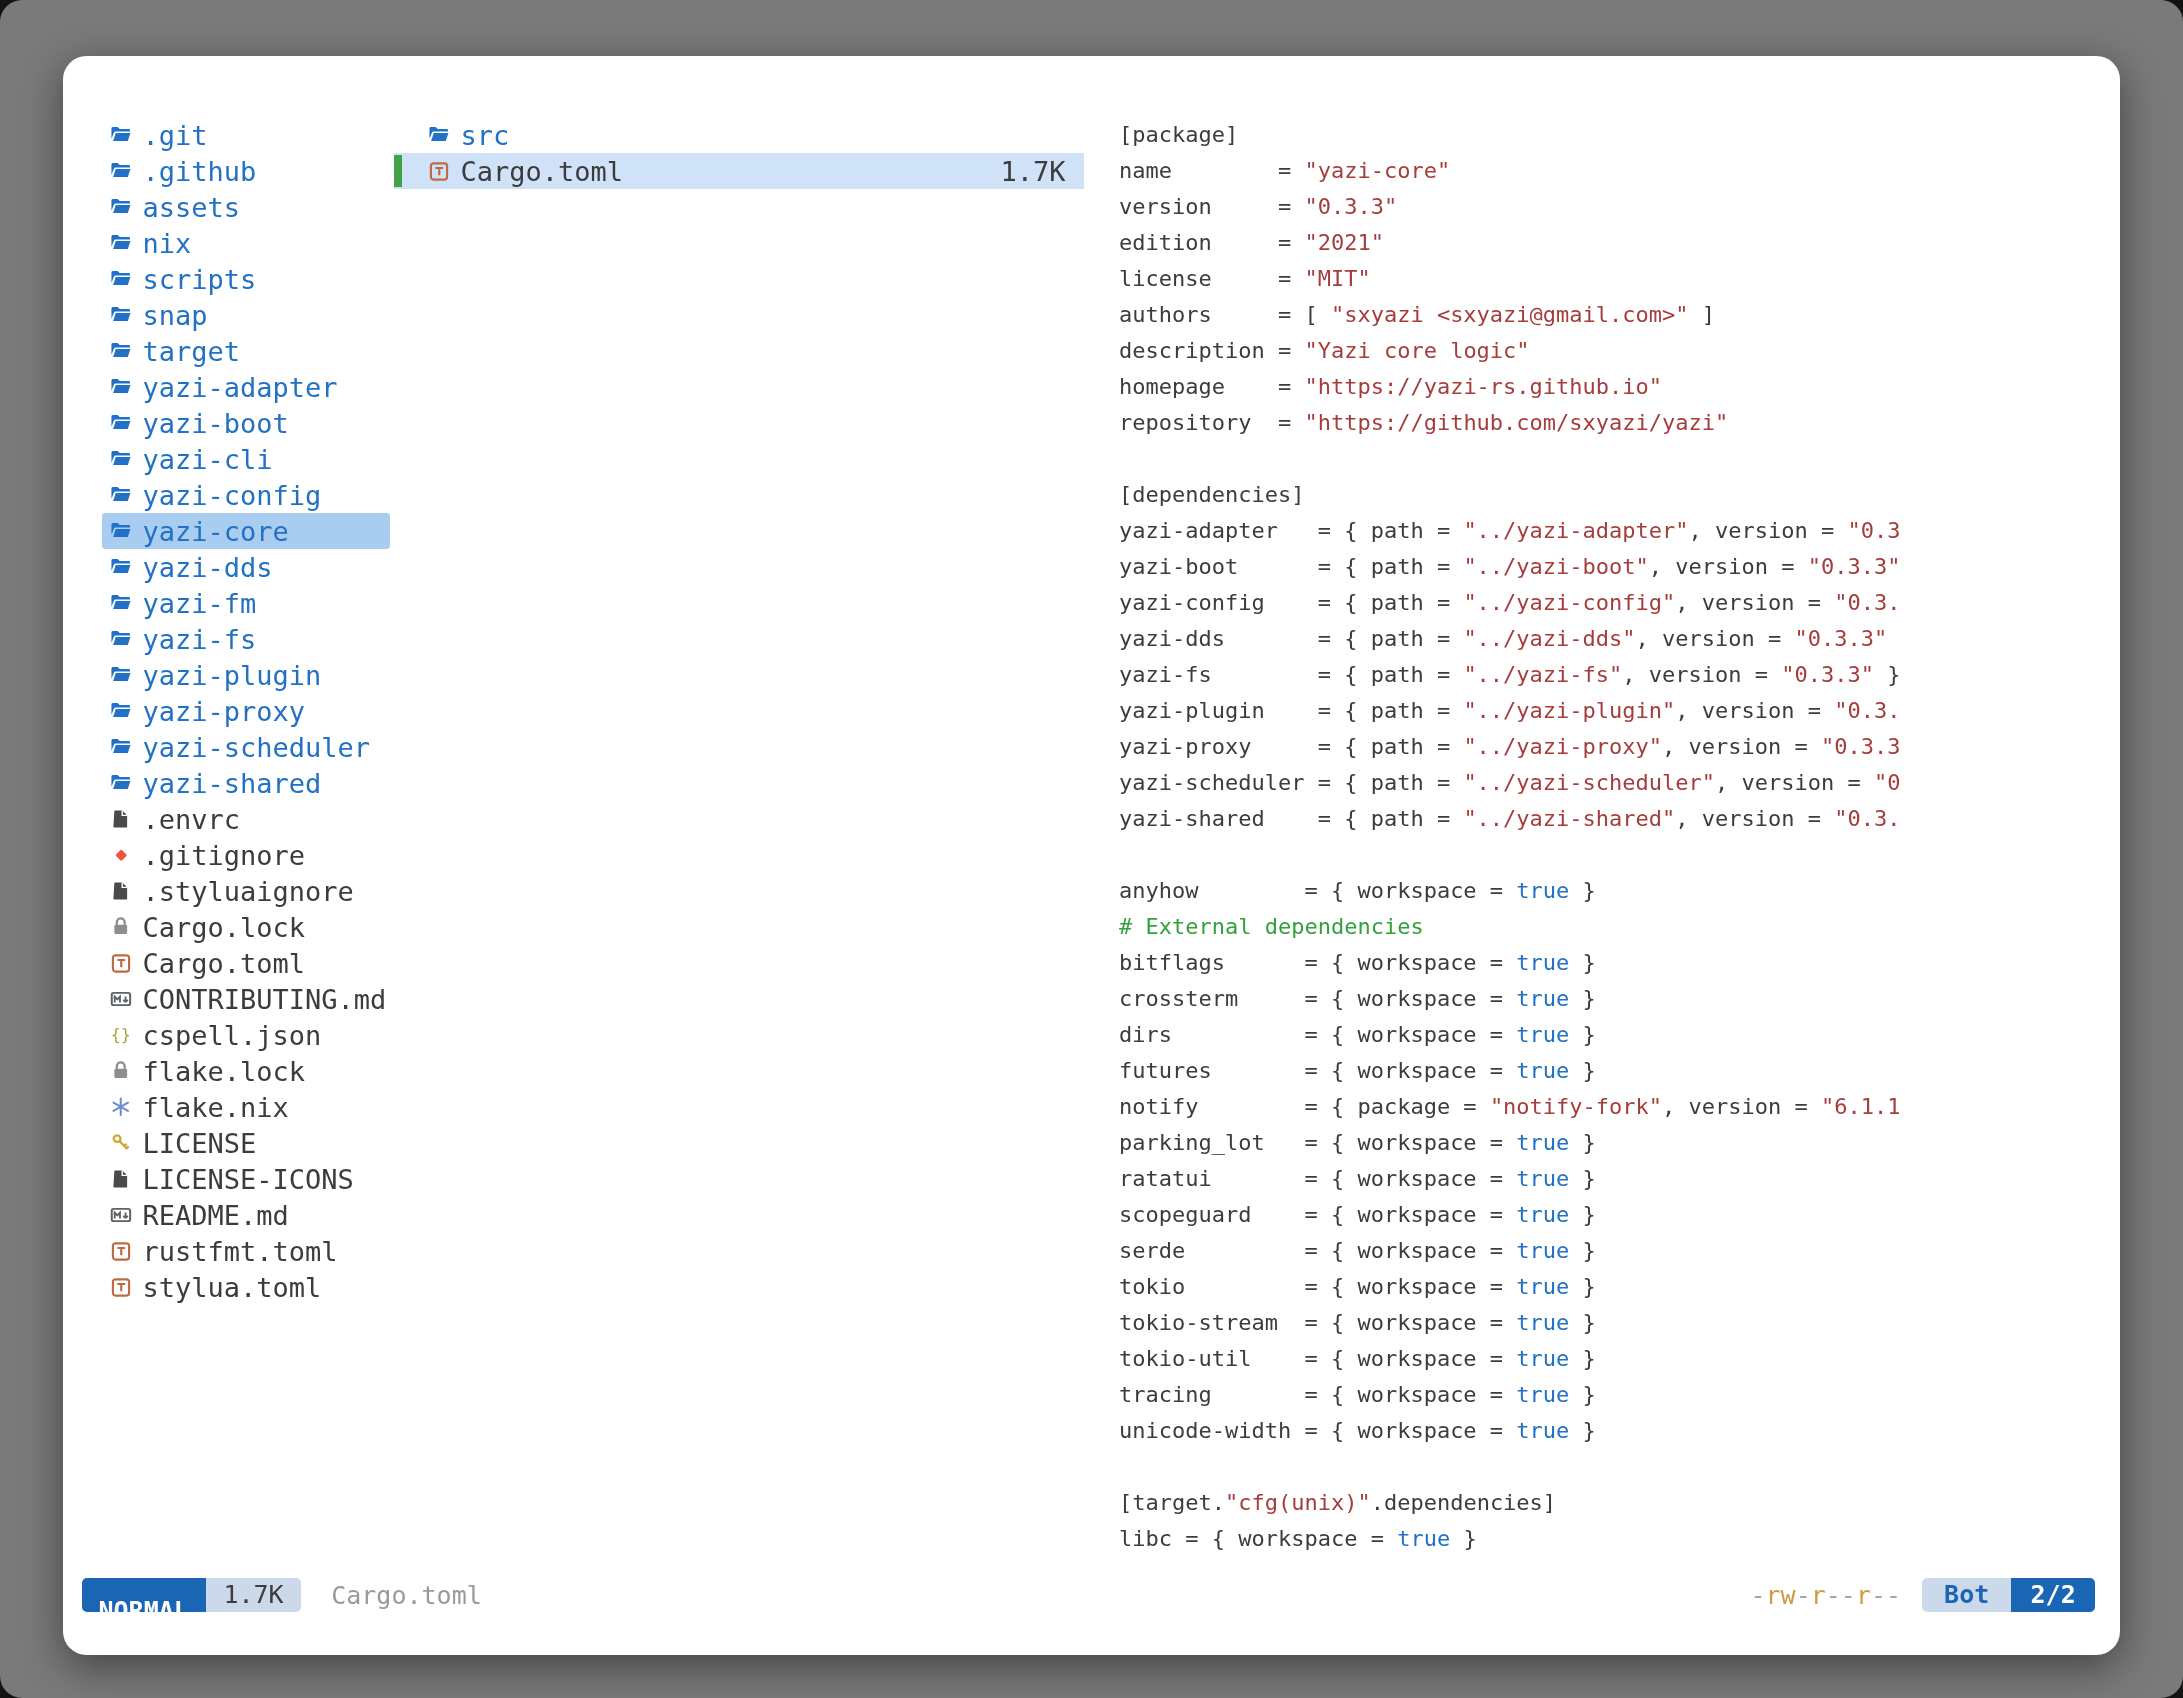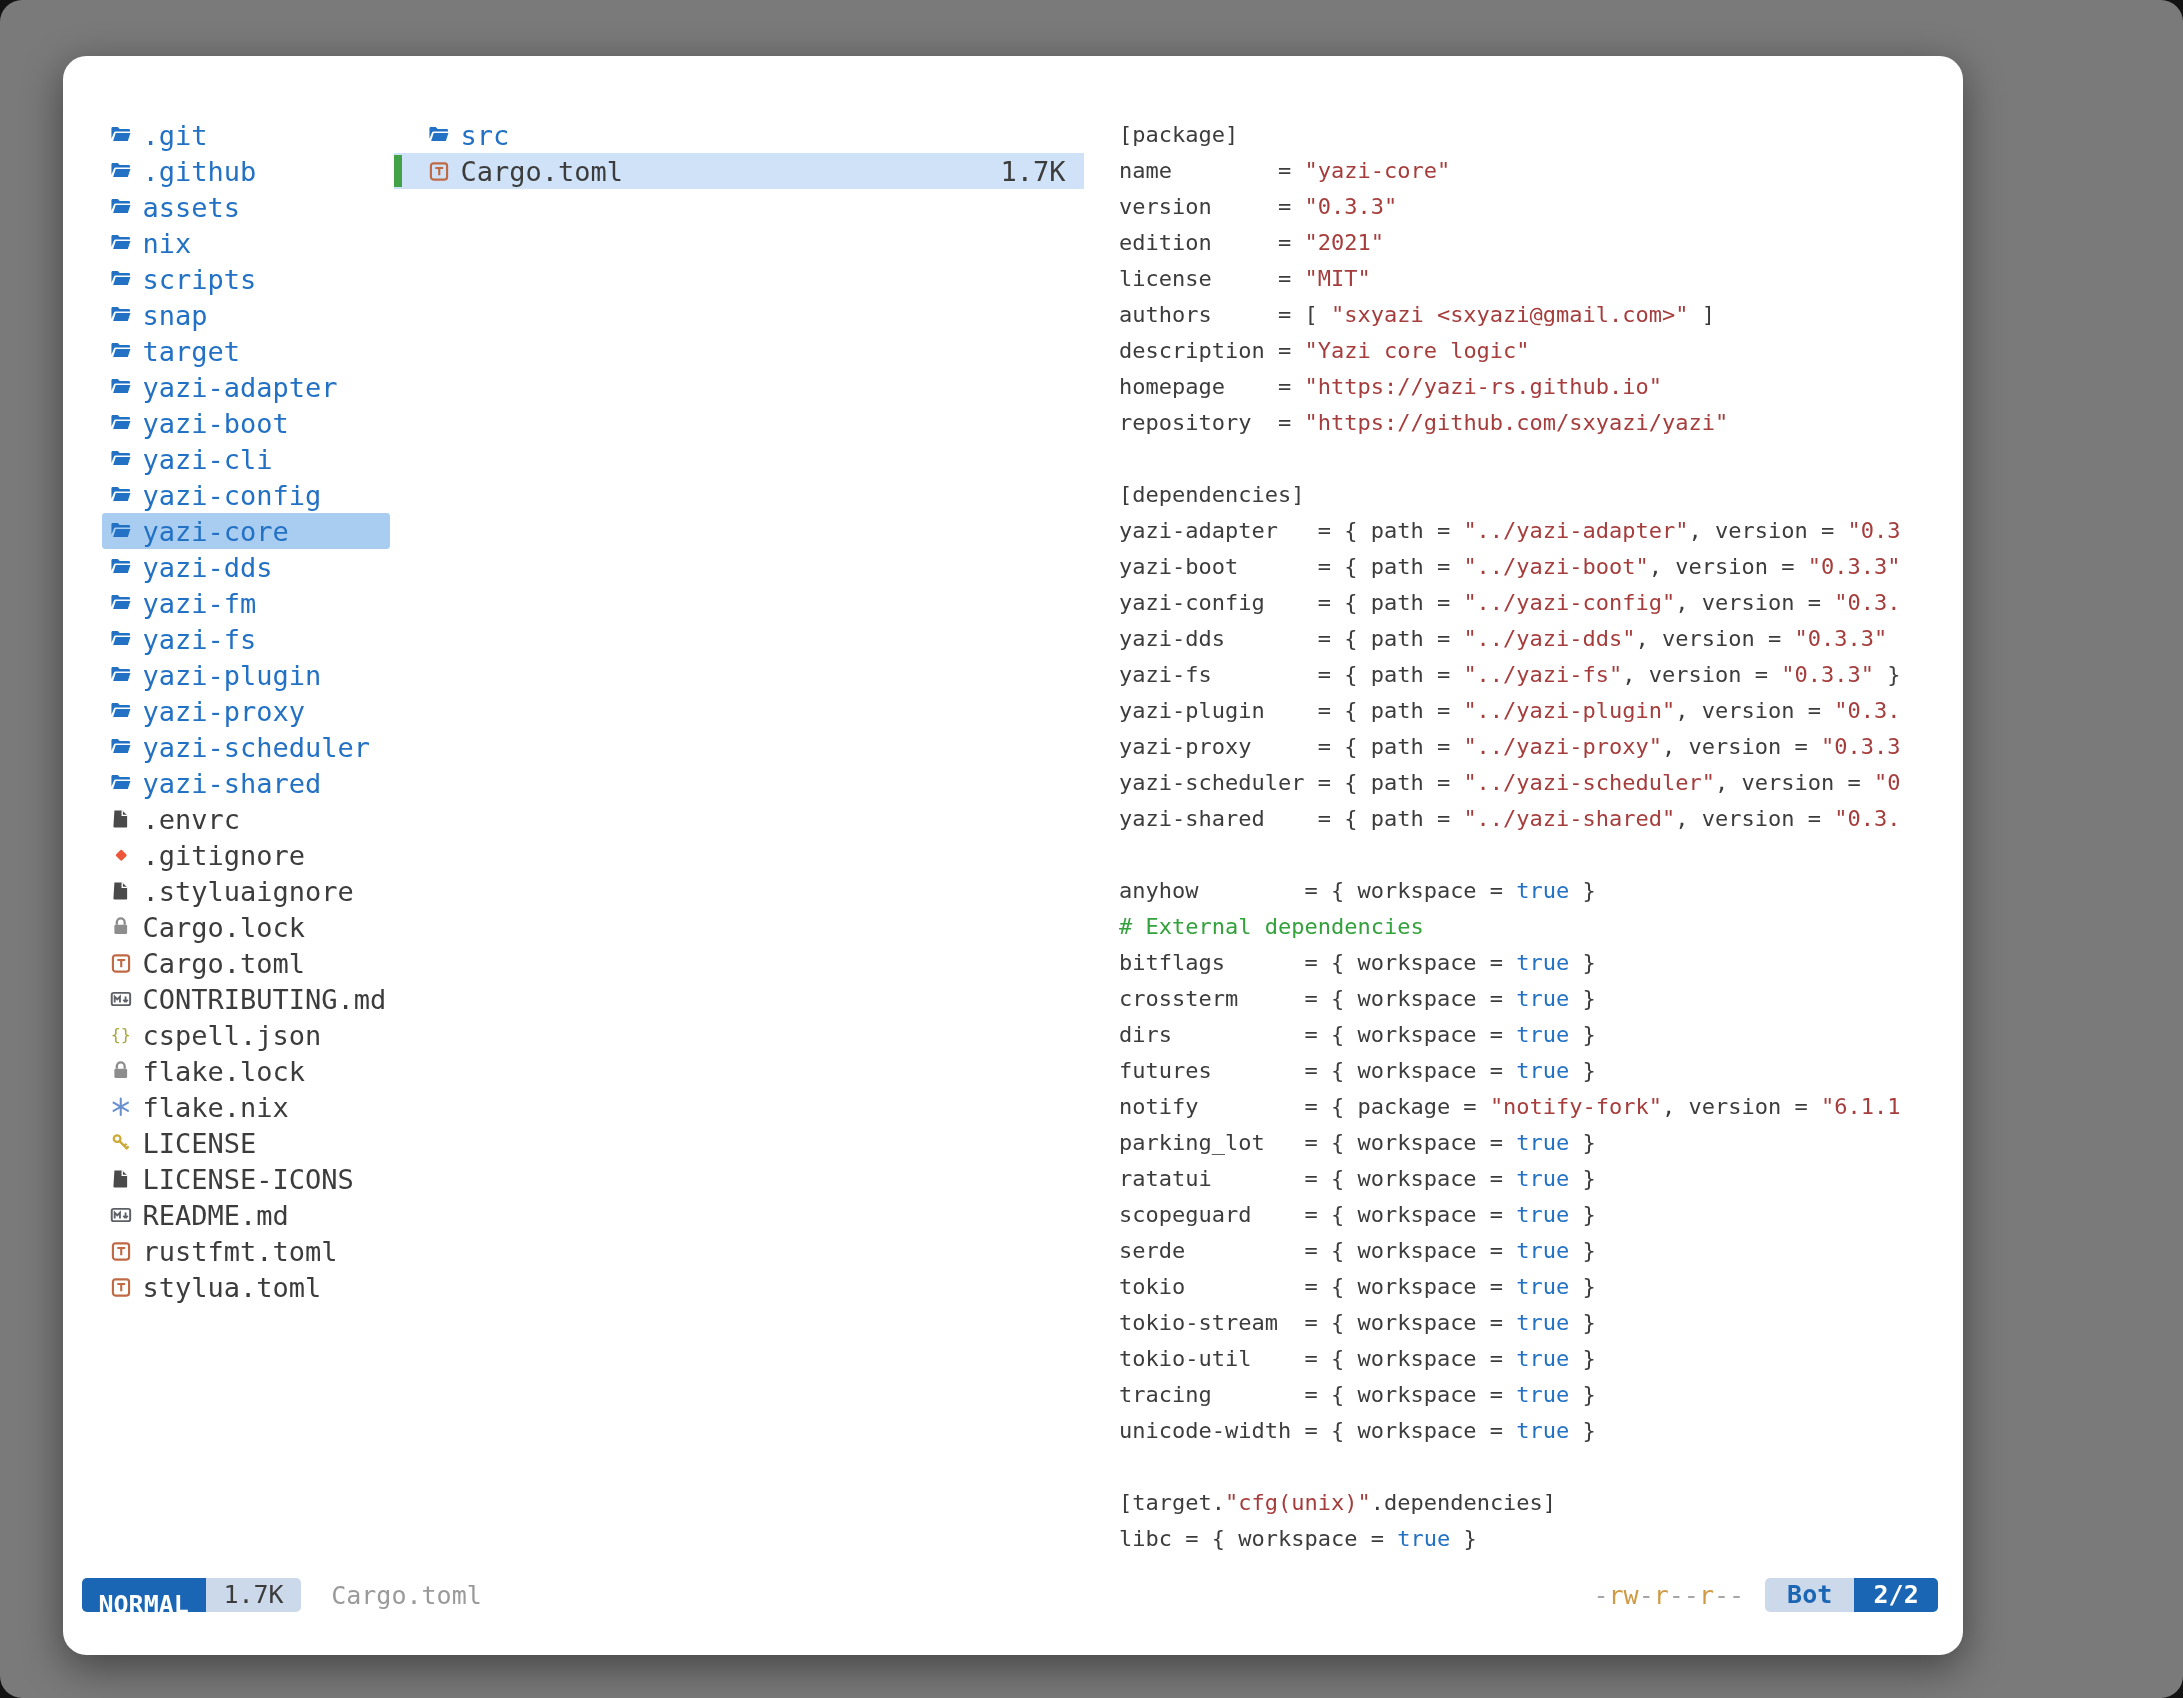--- a/index.html
+++ b/index.html
@@ -1,19 +1,19 @@
 <!DOCTYPE html>
 <html style="--blue: #2271c4; --badge-blue: #1a66b4; --badge-light: #ccd9ea; --sel-parent: #a9cdf1; --sel-current: #cfe2f8; --green: #43a247; --str: #a63d3d; --com: #33a13c; --dark: #3c3c3c; --muted: #9a9a9a; --perm: #d09a45;font-size:13.4px"><head>
 <meta charset="utf-8">
 <style>
   *{margin:0;padding:0;box-sizing:border-box}
   html,body{width:2183px;height:1698px;background:#131313;overflow:hidden;
     font-family:"DejaVu Sans Mono",monospace;}
   .backdrop{position:absolute;inset:0;background:#7a7a7a;border-radius:22px;}
-  .window{position:absolute;left:63px;top:56px;width:1900px;height:1599px;
+  .window{position:absolute;left:63px;top:56px;width:2057px;height:1599px;
     background:#ffffff;border-radius:23.5px;overflow:hidden;
     box-shadow:0 11.7px 42px rgba(0,0,0,.45);}
   .pane{position:absolute;top:61px;}
   #parent-pane{left:39px;width:288px;}
   #current-pane{left:331px;width:690px;}
   #preview-pane{left:1056px;width:1004px;font-size:22px;color:var(--dark);}
   .row{position:relative;display:flex;align-items:center;height:36px;
     font-size:27px;padding-left:5px;border-radius:3.4px;}
   #current-pane .row{padding-left:31px;border-radius:0;}
   .sel-parent{background:var(--sel-parent);text-align:right;}
@@ -24,21 +24,21 @@
   .icon svg{width:23.5px;height:23.5px;display:block;}
   .lbl-folder{color:var(--blue);}
   .lbl-file{color:var(--dark);}
   .rsize{margin-left:auto;padding-right:18.5px;color:var(--dark);}
   .pline{height:36px;line-height:36px;white-space:pre;overflow:hidden;}
   .tok-s{color:var(--str);}
   .tok-b{color:var(--blue);}
   .tok-c{color:var(--com);}
   .statusbar{position:absolute;left:18.5px;right:25px;top:1522px;height:34px;
     display:flex;align-items:center;font-size:25px;}
-  .badge{height:34px;line-height:34px;padding:10px 17px;white-space:nowrap;}
+  .badge{height:34px;line-height:34px;padding:16px 17px;white-space:nowrap;}
   .badge.mode{background:var(--badge-blue);color:#fff;font-weight:bold;border-radius:5px 0 0 5px;}
   .badge.size{background:var(--badge-light);color:var(--dark);border-radius:0 5px 5px 0;padding:0 17.6px;}
   .fname{margin-left:30px;color:var(--muted);}
   .spacer{flex:1;}
   .perms{margin-right:21px;}
   .pdash{color:#a6a6a6;}
   .pletter{color:var(--perm);}
   .badge.pos{background:var(--badge-light);color:var(--badge-blue);font-weight:bold;
     border-radius:5px 0 0 5px;padding:0 22px;}
   .badge.page{background:var(--badge-blue);color:#fff;font-weight:bold;

